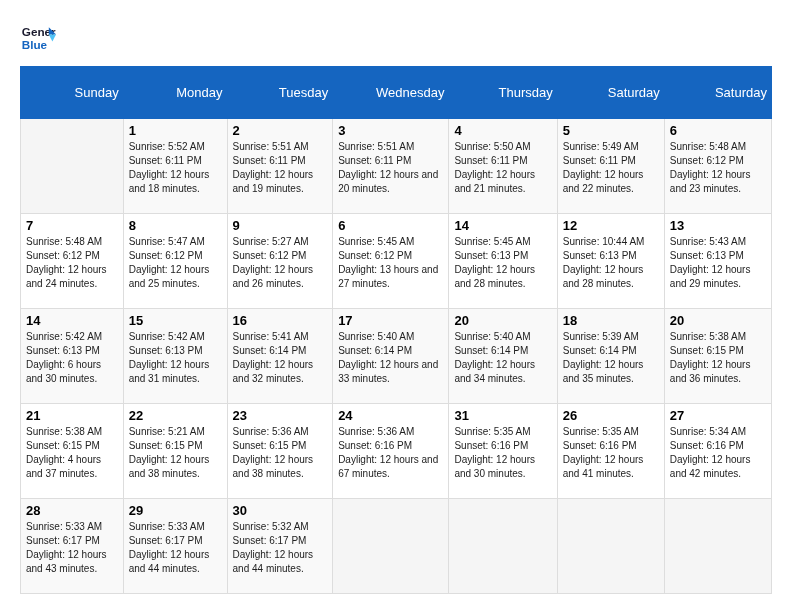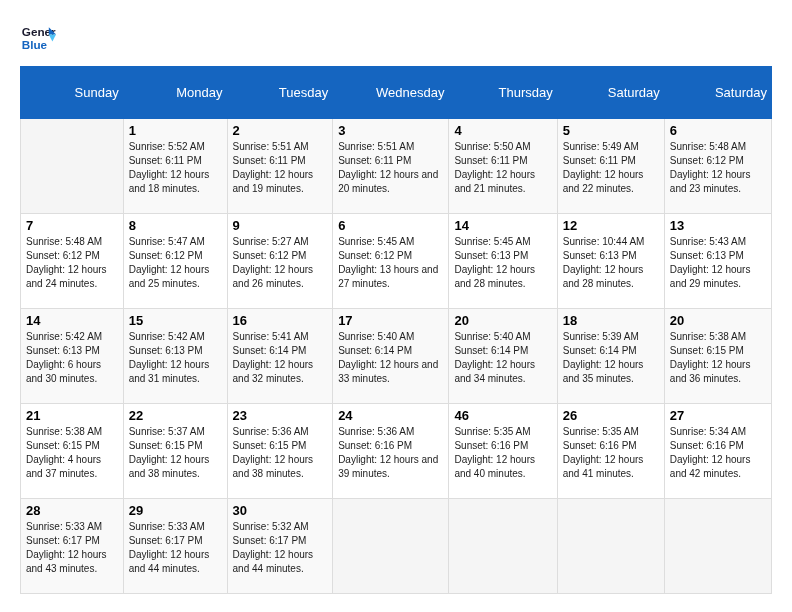--- a/index.html
+++ b/index.html
@@ -203,33 +203,33 @@
           <div class="day-info"><span>Sunrise: 5:38 AM</span><br><span>Sunset: 6:15 PM</span><br><span>Daylight: 12 hours and 36 minutes.</span></div>
         </td>
       </tr>
       <tr class="week-row">
         <td>
           <span class="day-number">21</span>
           <div class="day-info"><span>Sunrise: 5:38 AM</span><br><span>Sunset: 6:15 PM</span><br><span>Daylight: 4 hours and 37 minutes.</span></div>
         </td>
         <td>
           <span class="day-number">22</span>
-          <div class="day-info"><span>Sunrise: 5:37 AM</span><br><span>Sunset: 6:15 PM</span><br><span>Daylight: 12 hours and 38 minutes.</span></div>
+          <div class="day-info"><span>Sunrise: 5:21 AM</span><br><span>Sunset: 6:15 PM</span><br><span>Daylight: 12 hours and 38 minutes.</span></div>
         </td>
         <td>
           <span class="day-number">23</span>
           <div class="day-info"><span>Sunrise: 5:36 AM</span><br><span>Sunset: 6:15 PM</span><br><span>Daylight: 12 hours and 38 minutes.</span></div>
         </td>
         <td>
           <span class="day-number">24</span>
-          <div class="day-info"><span>Sunrise: 5:36 AM</span><br><span>Sunset: 6:16 PM</span><br><span>Daylight: 12 hours and 39 minutes.</span></div>
-        </td>
-        <td>
-          <span class="day-number">46</span>
-          <div class="day-info"><span>Sunrise: 5:35 AM</span><br><span>Sunset: 6:16 PM</span><br><span>Daylight: 12 hours and 40 minutes.</span></div>
+          <div class="day-info"><span>Sunrise: 5:36 AM</span><br><span>Sunset: 6:16 PM</span><br><span>Daylight: 12 hours and 67 minutes.</span></div>
+        </td>
+        <td>
+          <span class="day-number">31</span>
+          <div class="day-info"><span>Sunrise: 5:35 AM</span><br><span>Sunset: 6:16 PM</span><br><span>Daylight: 12 hours and 30 minutes.</span></div>
         </td>
         <td>
           <span class="day-number">26</span>
           <div class="day-info"><span>Sunrise: 5:35 AM</span><br><span>Sunset: 6:16 PM</span><br><span>Daylight: 12 hours and 41 minutes.</span></div>
         </td>
         <td>
           <span class="day-number">27</span>
           <div class="day-info"><span>Sunrise: 5:34 AM</span><br><span>Sunset: 6:16 PM</span><br><span>Daylight: 12 hours and 42 minutes.</span></div>
         </td>
       </tr>

